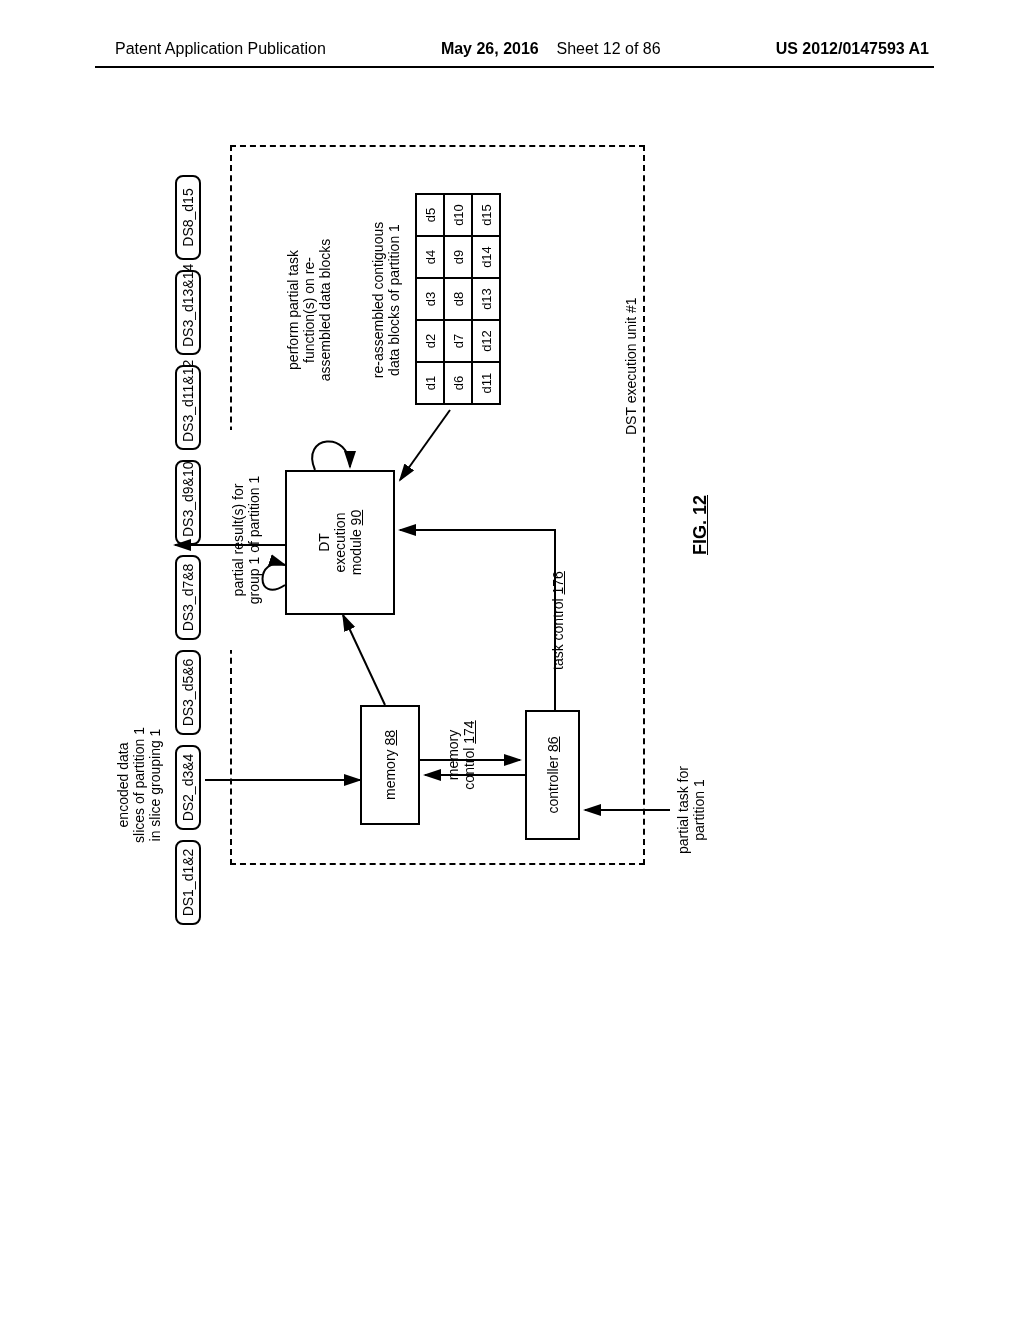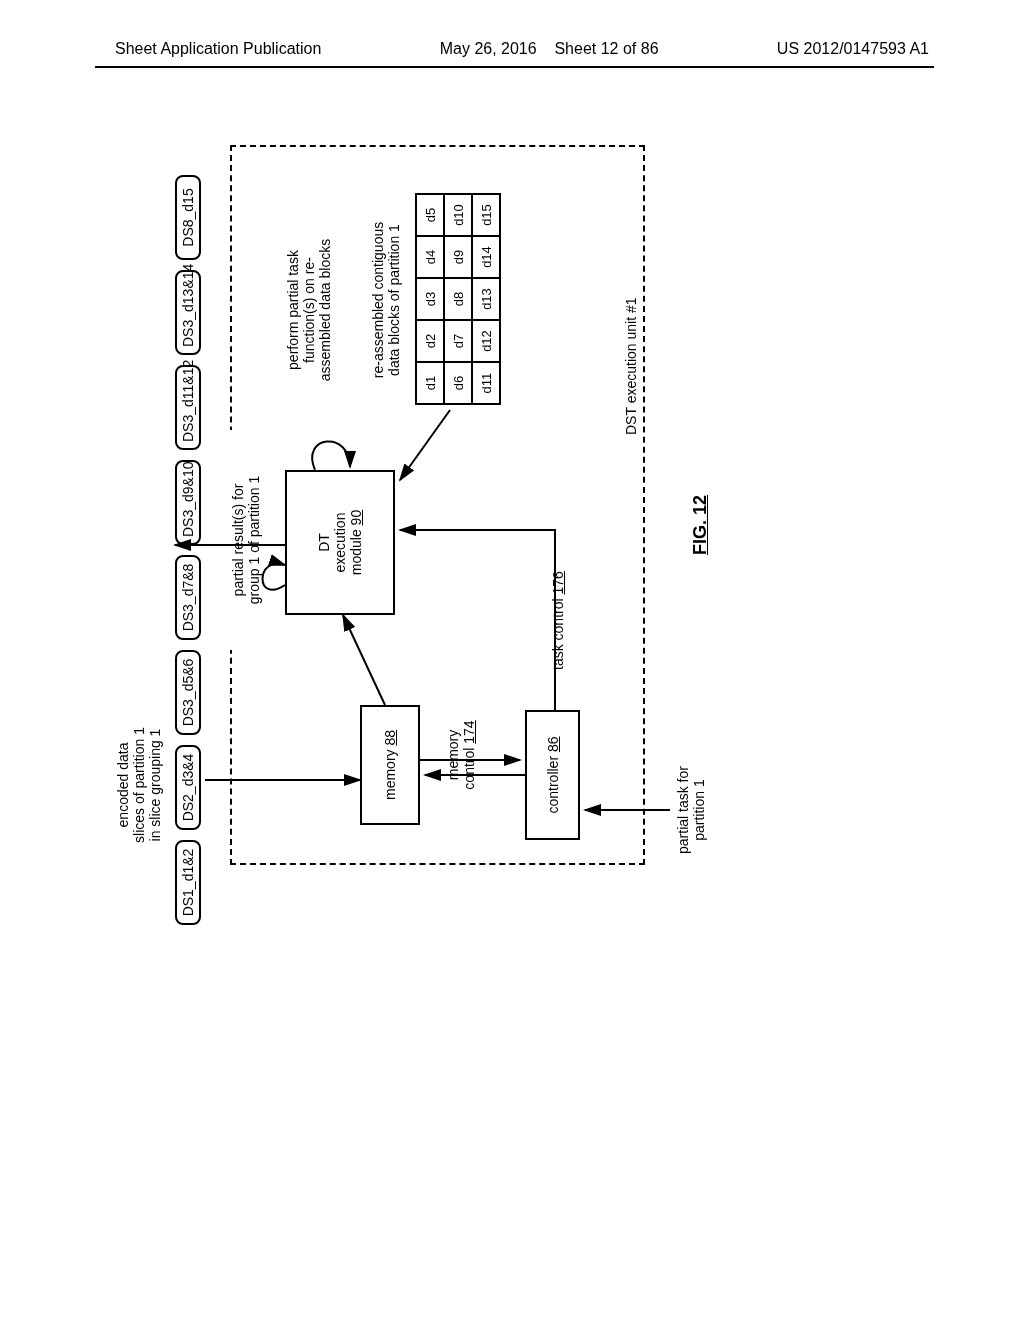--- a/index.html
+++ b/index.html
@@ -17,21 +17,21 @@
     position: absolute;
     top: 40px;
     left: 0;
     right: 0;
     display: flex;
     justify-content: space-between;
     padding: 0 95px 0 115px;
     font-size: 16px;
   }
   .page-header .ph-center { flex: 1; text-align: center; }
-  .page-header .bold { font-weight: normal; text-align: right; }
+  .page-header .bold { font-weight: bold; text-align: right; }
   .hr-line {
     position: absolute;
     top: 66px;
     left: 95px;
     right: 90px;
     height: 2px;
     background: #000;
   }
 
   
@@ -97,21 +97,21 @@
 
   
   svg.arrows { position: absolute; left: 0; top: 0; width: 800px; height: 640px; pointer-events: none; }
 
   .fig-caption { font-weight: bold; text-decoration: underline; font-size: 18px; }
 </style>
 </head>
 <body>
 
 <div class="page-header">
-  <div>Sheet Application Publication</div>
+  <div>Patent Application Publication</div>
   <div class="ph-center">
     <span class="bold">May 26, 2016</span>
     &nbsp;&nbsp;
     <span>Sheet 12 of 86</span>
   </div>
   <div class="bold">US 2012/0147593 A1</div>
 </div>
 <div class="hr-line"></div>
 
 <div class="diagram-stage">

